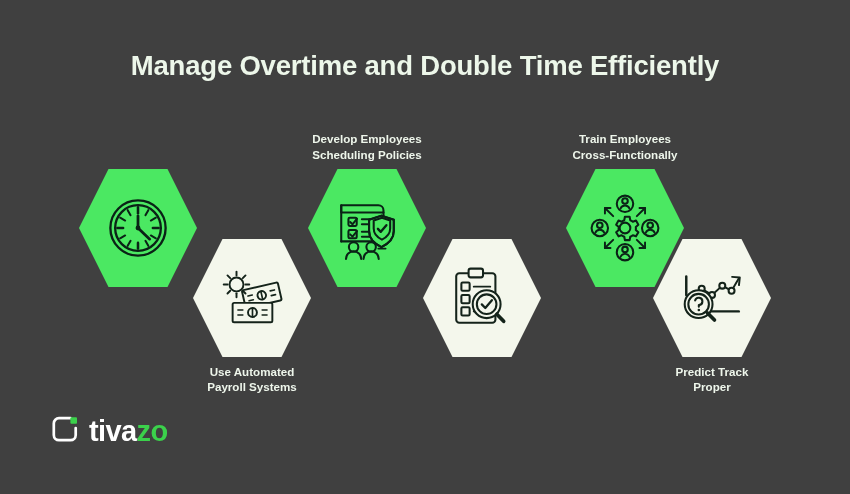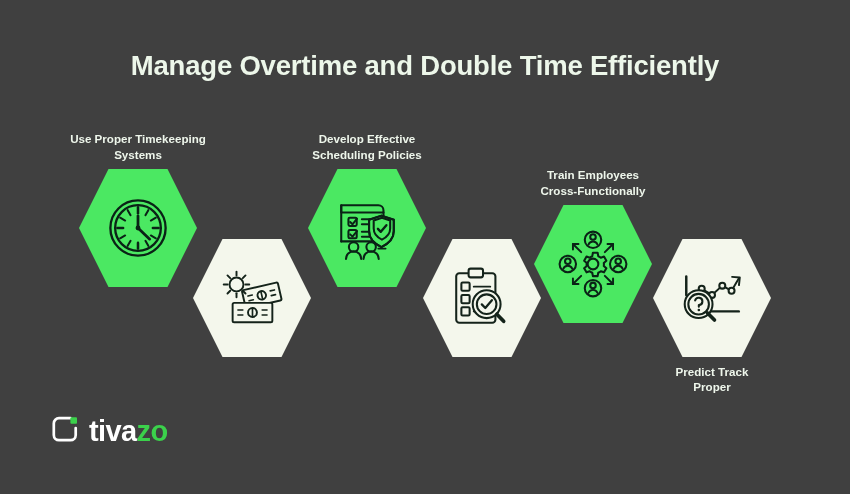--- a/index.html
+++ b/index.html
@@ -72,24 +72,20 @@
   #logo .word .w2 { color:#3BD14B;margin-top:47px; }
 </style>
 </head>
 <body>
 
 <div id="canvas">
 
   <h1 id="title">Manage Overtime and Double Time Efficiently</h1>
 
   <div class="node" style="left:79px; top:169px;">
-    <div class="caption above">
-      <span>Use Proper Timekeeping</span><br>
-      <span>Systems</span>
-    </div>
     <div class="hex green">
       <span>
         <svg width="68" height="68" viewBox="0 0 64 64" fill="none" stroke="#0A2216" stroke-width="2.2" stroke-linecap="round">
           <circle cx="32" cy="32" r="26"></circle>
           <circle cx="32" cy="32" r="21.5"></circle>
           <g stroke-width="2.4">
             <line x1="32" y1="12.6" x2="32" y2="18"></line>
             <line x1="32" y1="46" x2="32" y2="51.4"></line>
             <line x1="12.6" y1="32" x2="18" y2="32"></line>
             <line x1="46" y1="32" x2="51.4" y2="32"></line>
@@ -144,25 +140,29 @@
           <rect x="15" y="37" width="41" height="20" rx="1.6" fill="#F4F7EC"></rect>
           <circle cx="35.5" cy="47" r="4.6"></circle>
           <line x1="35.5" y1="42.8" x2="35.5" y2="51.2" stroke-width="1.7"></line>
           <line x1="20.5" y1="44.4" x2="25.5" y2="44.4" stroke-width="1.7"></line>
           <line x1="20.5" y1="49.6" x2="25.5" y2="49.6" stroke-width="1.7"></line>
           <line x1="45.5" y1="44.4" x2="50.5" y2="44.4" stroke-width="1.7"></line>
           <line x1="45.5" y1="49.6" x2="50.5" y2="49.6" stroke-width="1.7"></line>
         </svg>
       </span>
     </div>
+    <div class="caption below">
+      <span>Use Automated</span><br>
+      <span>Payroll Systems</span>
+    </div>
   </div>
 
   <div class="node" style="left:308px; top:169px;">
     <div class="caption above">
-      <span>Develop Effective</span><br>
+      <span>Develop Employees</span><br>
       <span>Scheduling Policies</span>
     </div>
     <div class="hex green">
       <span>
         <svg width="68" height="66" viewBox="0 0 66 64" fill="none" stroke="#0A2216" stroke-width="2" stroke-linecap="round" stroke-linejoin="round">
 
           <path d="M8 10 h36 a5 5 0 0 1 5 5 v2 h-41 z"></path>
           <line x1="8" y1="10" x2="8" y2="45"></line>
           <line x1="49" y1="17" x2="49" y2="45"></line>
           <line x1="8" y1="45" x2="49" y2="45"></line>
@@ -207,21 +207,21 @@
 
           <circle cx="35.5" cy="38" r="13.5" fill="#F4F7EC"></circle>
           <circle cx="35.5" cy="38" r="9.5"></circle>
           <path d="M30.8 38.2 l3.4 3.5 l6.4 -7.6" stroke-width="2.2"></path>
           <line x1="45.4" y1="47.8" x2="52" y2="54.6" stroke-width="3.6"></line>
         </svg>
       </span>
     </div>
   </div>
 
-  <div class="node" style="left:534px; top:169px;margin-top:36px;">
+  <div class="node" style="left:566px; top:169px;">
     <div class="caption above">
       <span>Train Employees</span><br>
       <span>Cross-Functionally</span>
     </div>
     <div class="hex green">
       <span>
         <svg width="72" height="70" viewBox="0 0 70 68" fill="none" stroke="#0A2216" stroke-width="2" stroke-linecap="round" stroke-linejoin="round">
 
           <g transform="translate(35,34)">
             <circle cx="0" cy="0" r="5.2"></circle>

